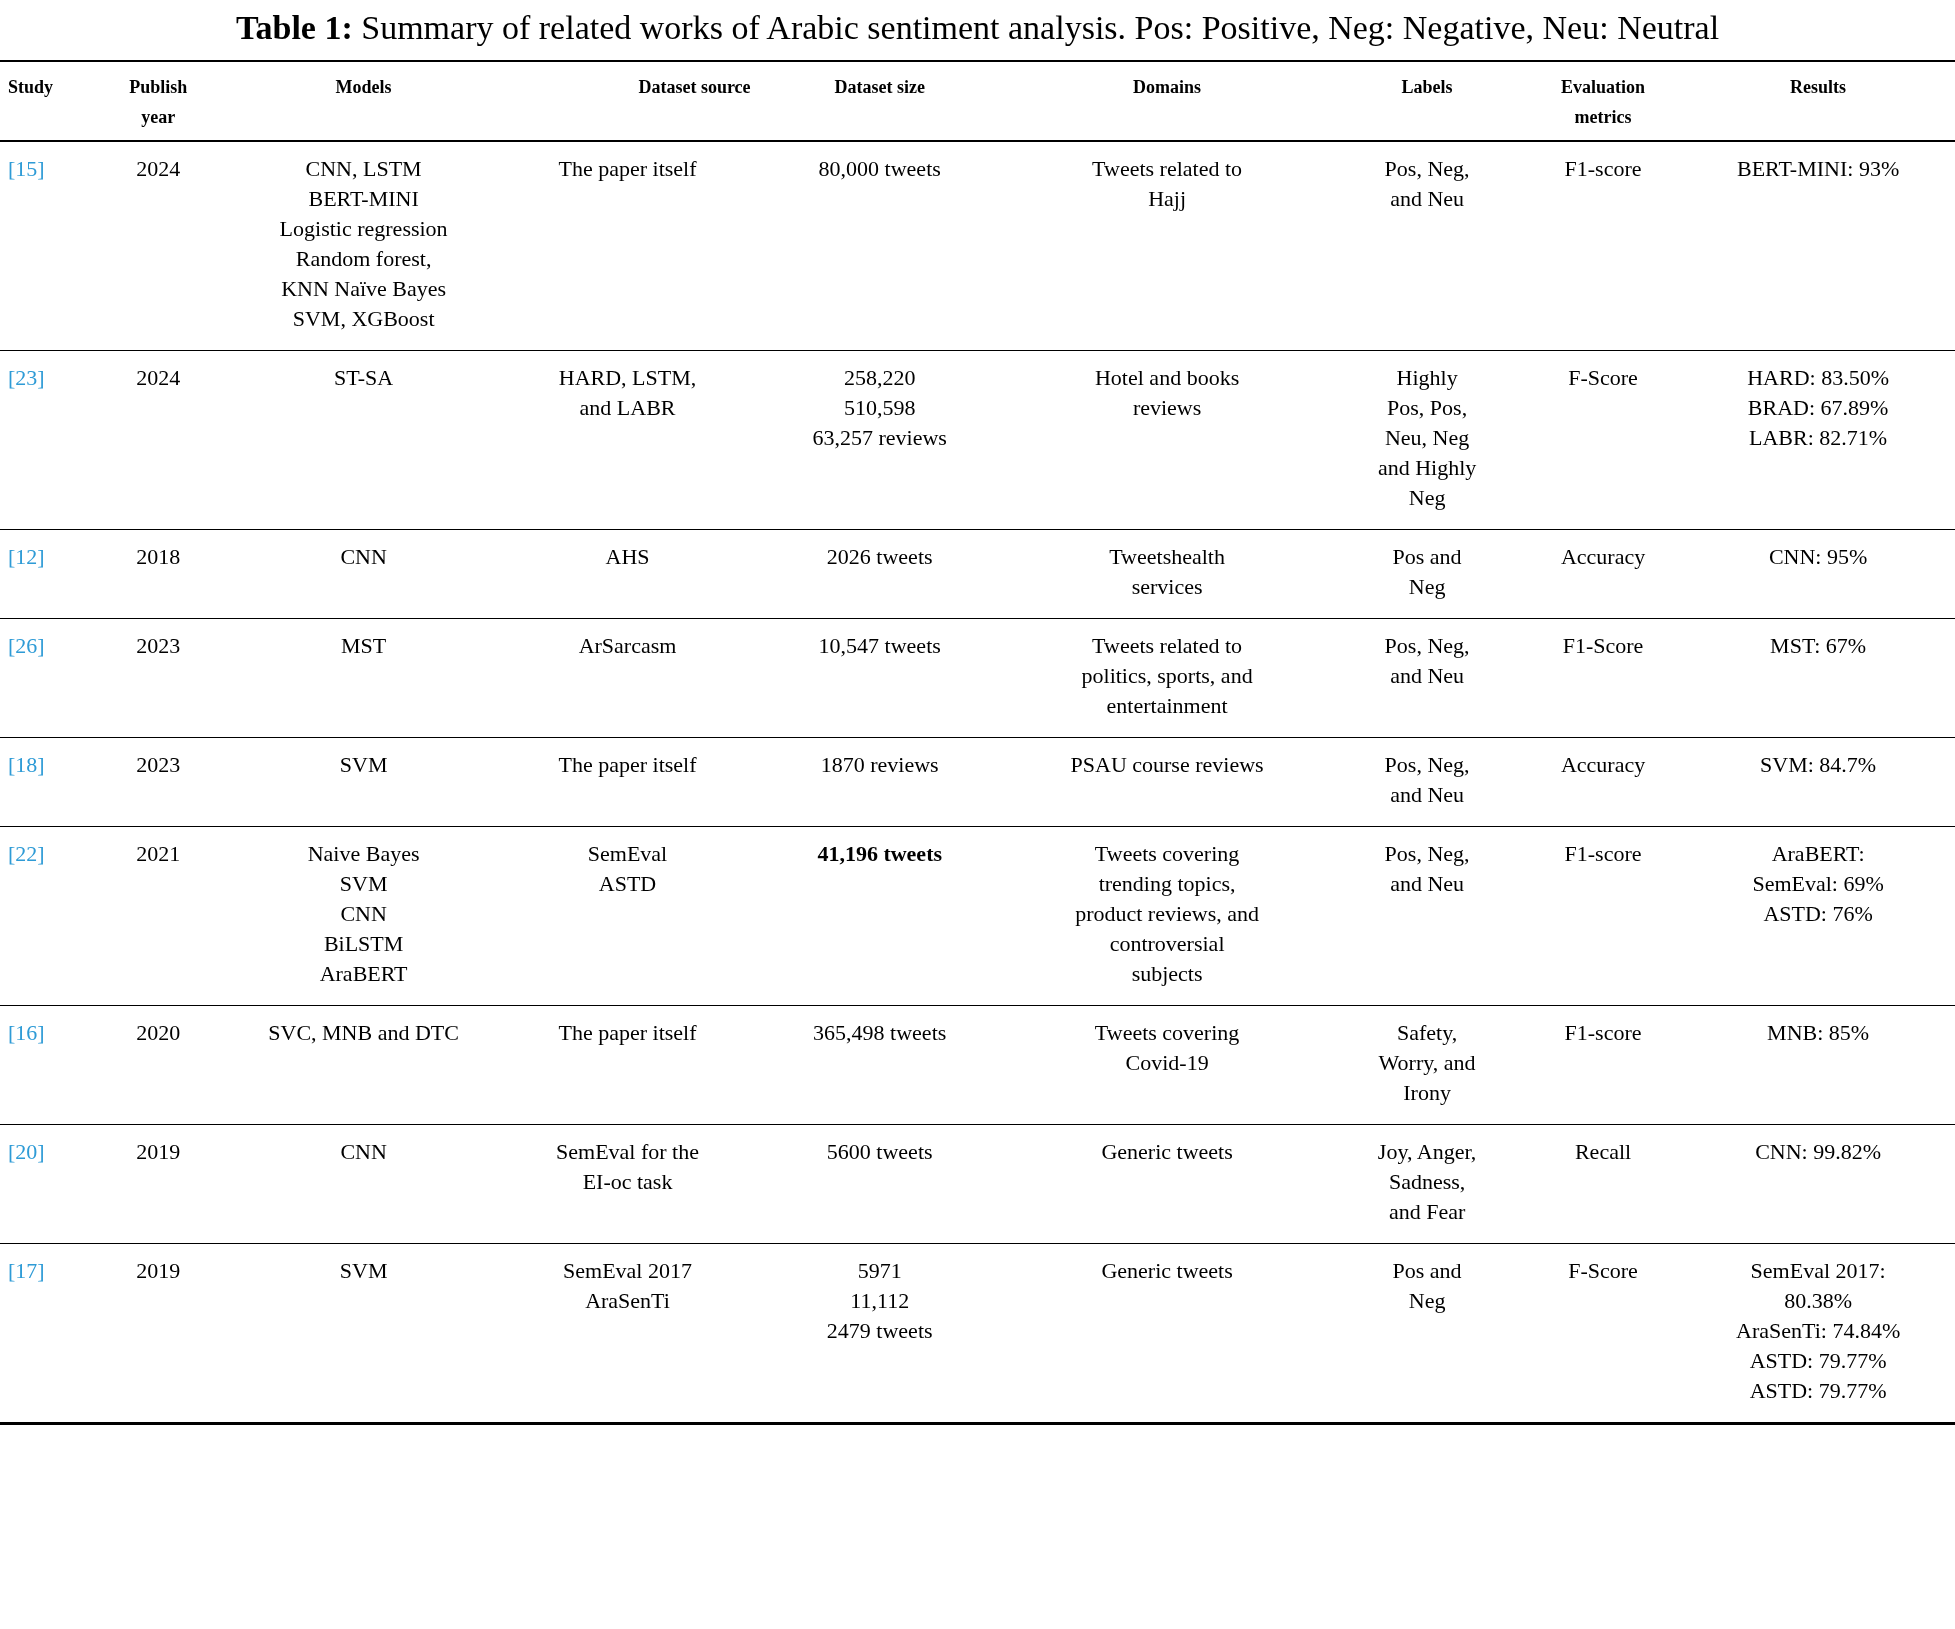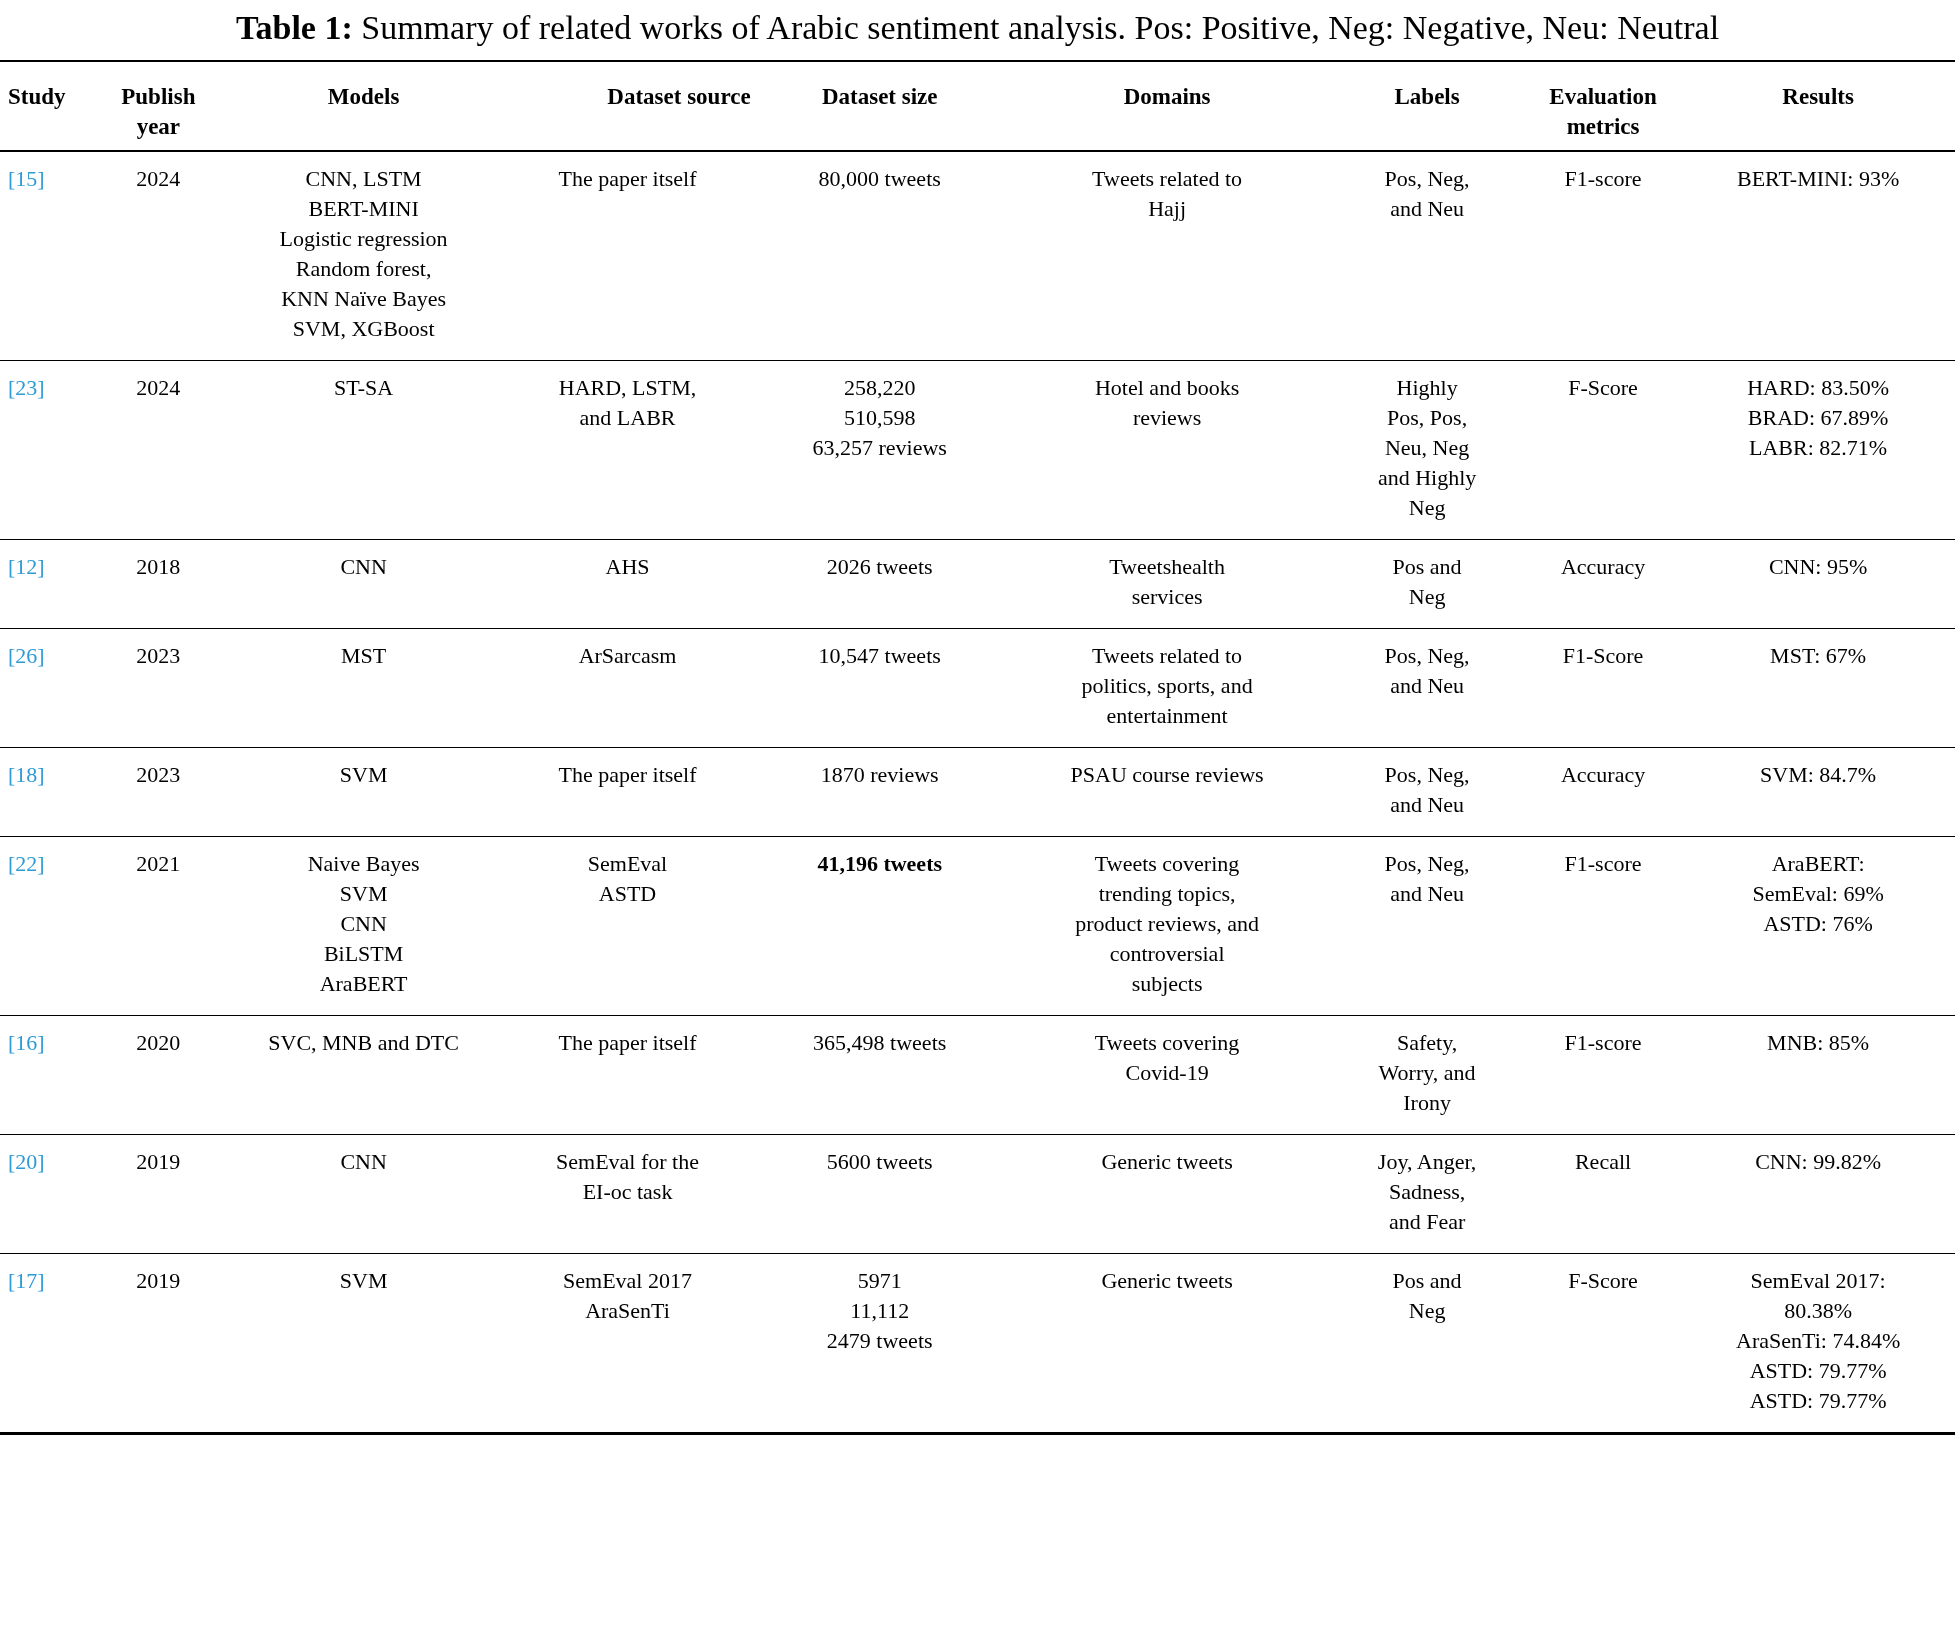--- a/index.html
+++ b/index.html
@@ -24,23 +24,23 @@
     table-layout: fixed;
     border-top: 2px solid #000;
     border-bottom: 3px solid #000;
   }
   thead tr { border-bottom: 2px solid #000; }
   tbody tr { border-bottom: 1.5px solid #000; }
   tbody tr:last-child { border-bottom: none; }
   th {
     font-weight: bold;
     vertical-align: top;
-    font-size: 23px;
+    font-size: 18px;
     line-height: 30px;
-    padding: 20px 4px 8px 4px;
+    padding: 10px 4px 8px 4px;
   }
   td {
     vertical-align: top;
     font-size: 22px;
     line-height: 30px;
     padding: 12px 4px 16px 4px;
   }
   th.align-left, td.align-left { text-align: left; padding-left: 8px; }
   th.align-center, td.align-center { text-align: center; }
   td.bold { font-weight: bold; }

